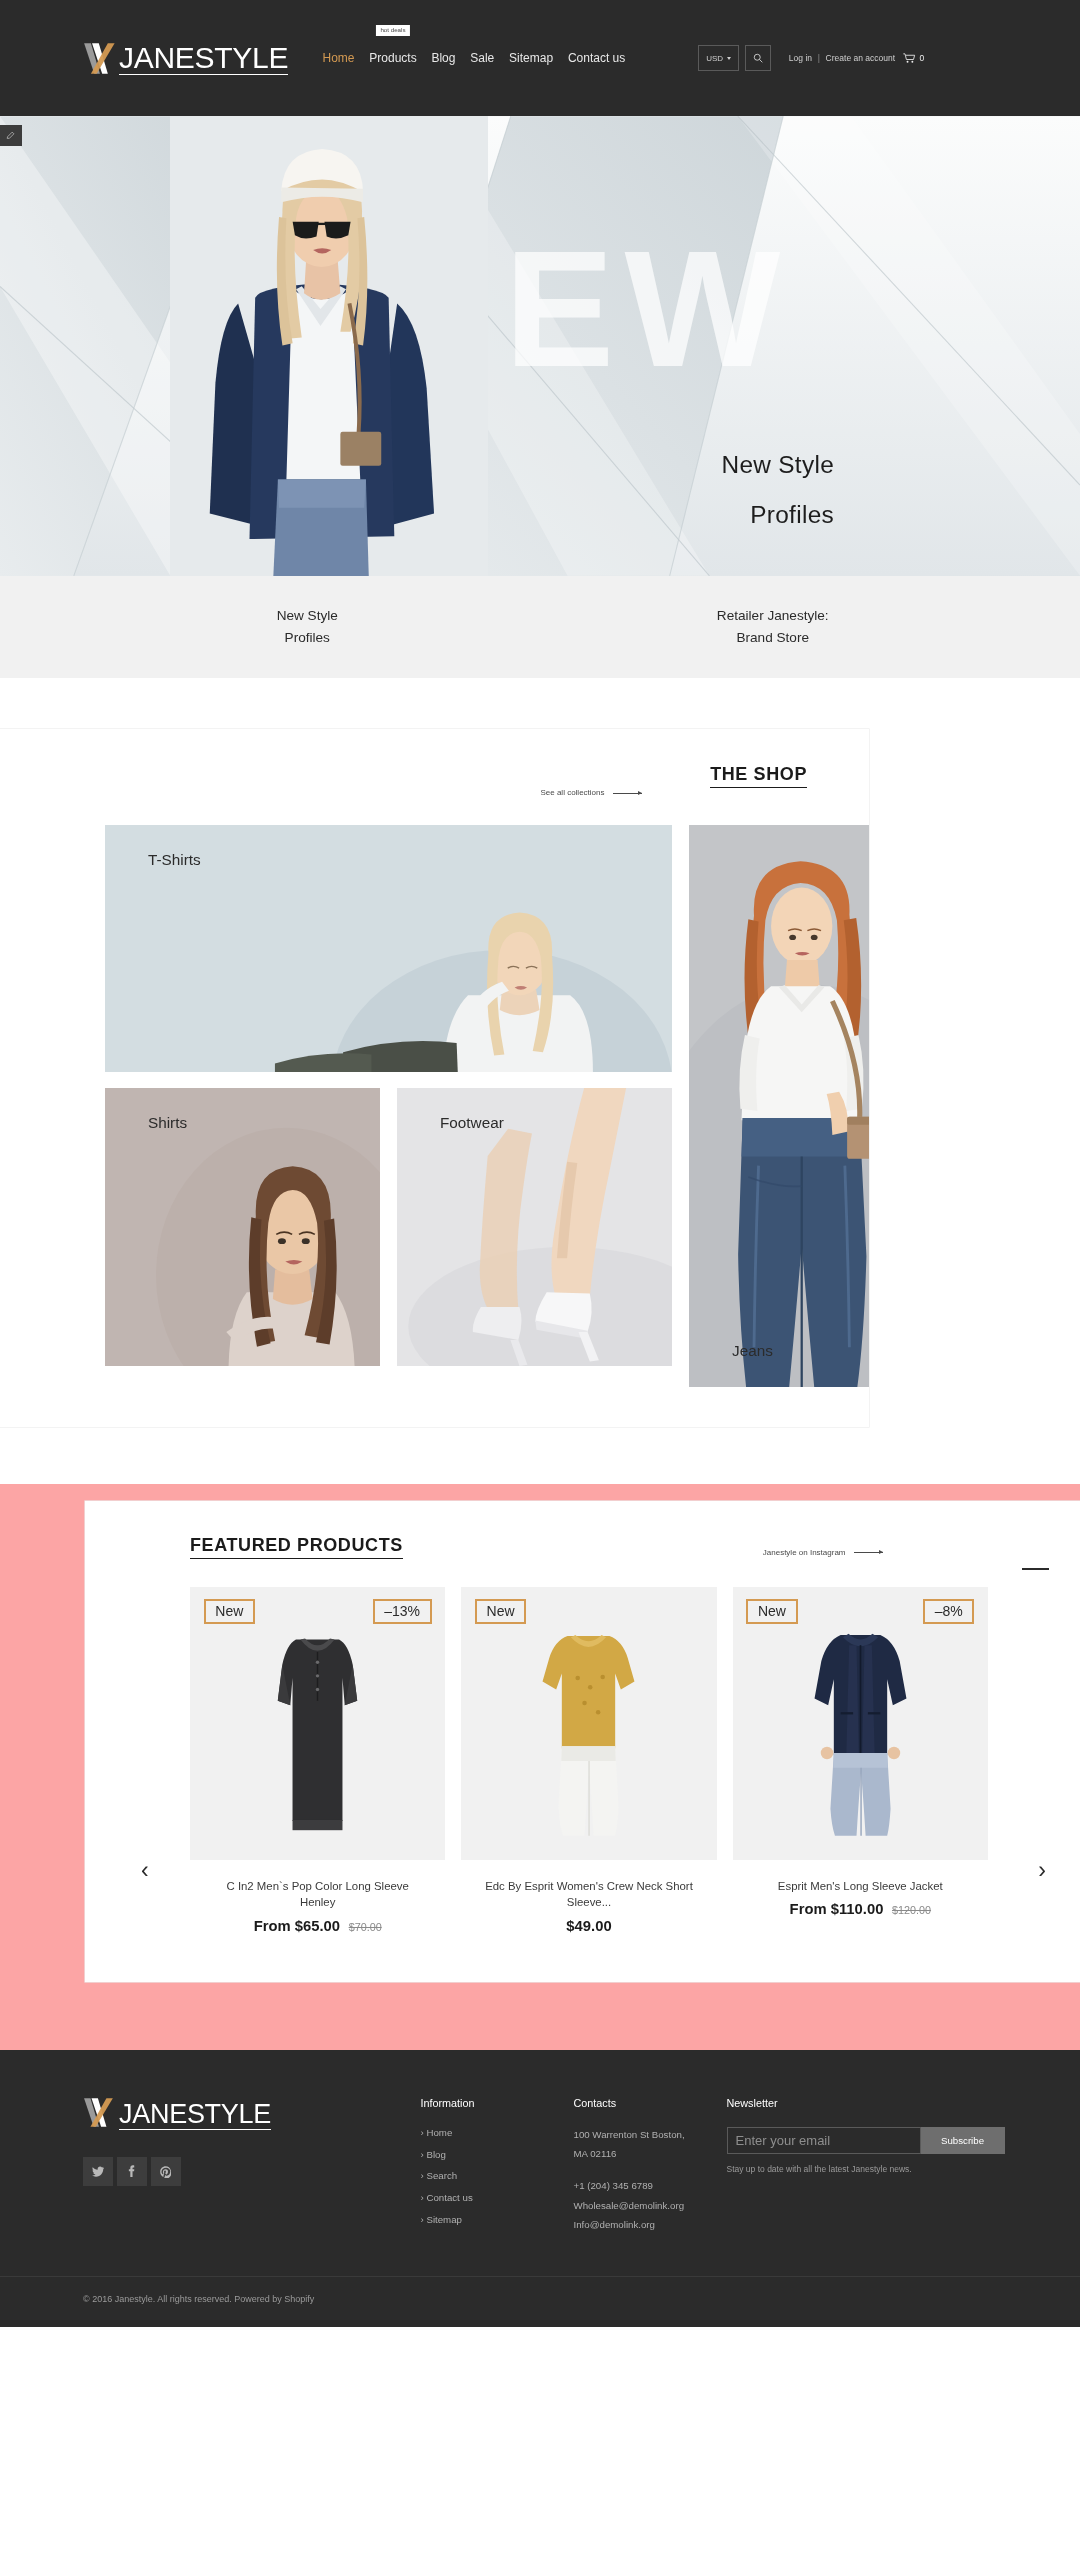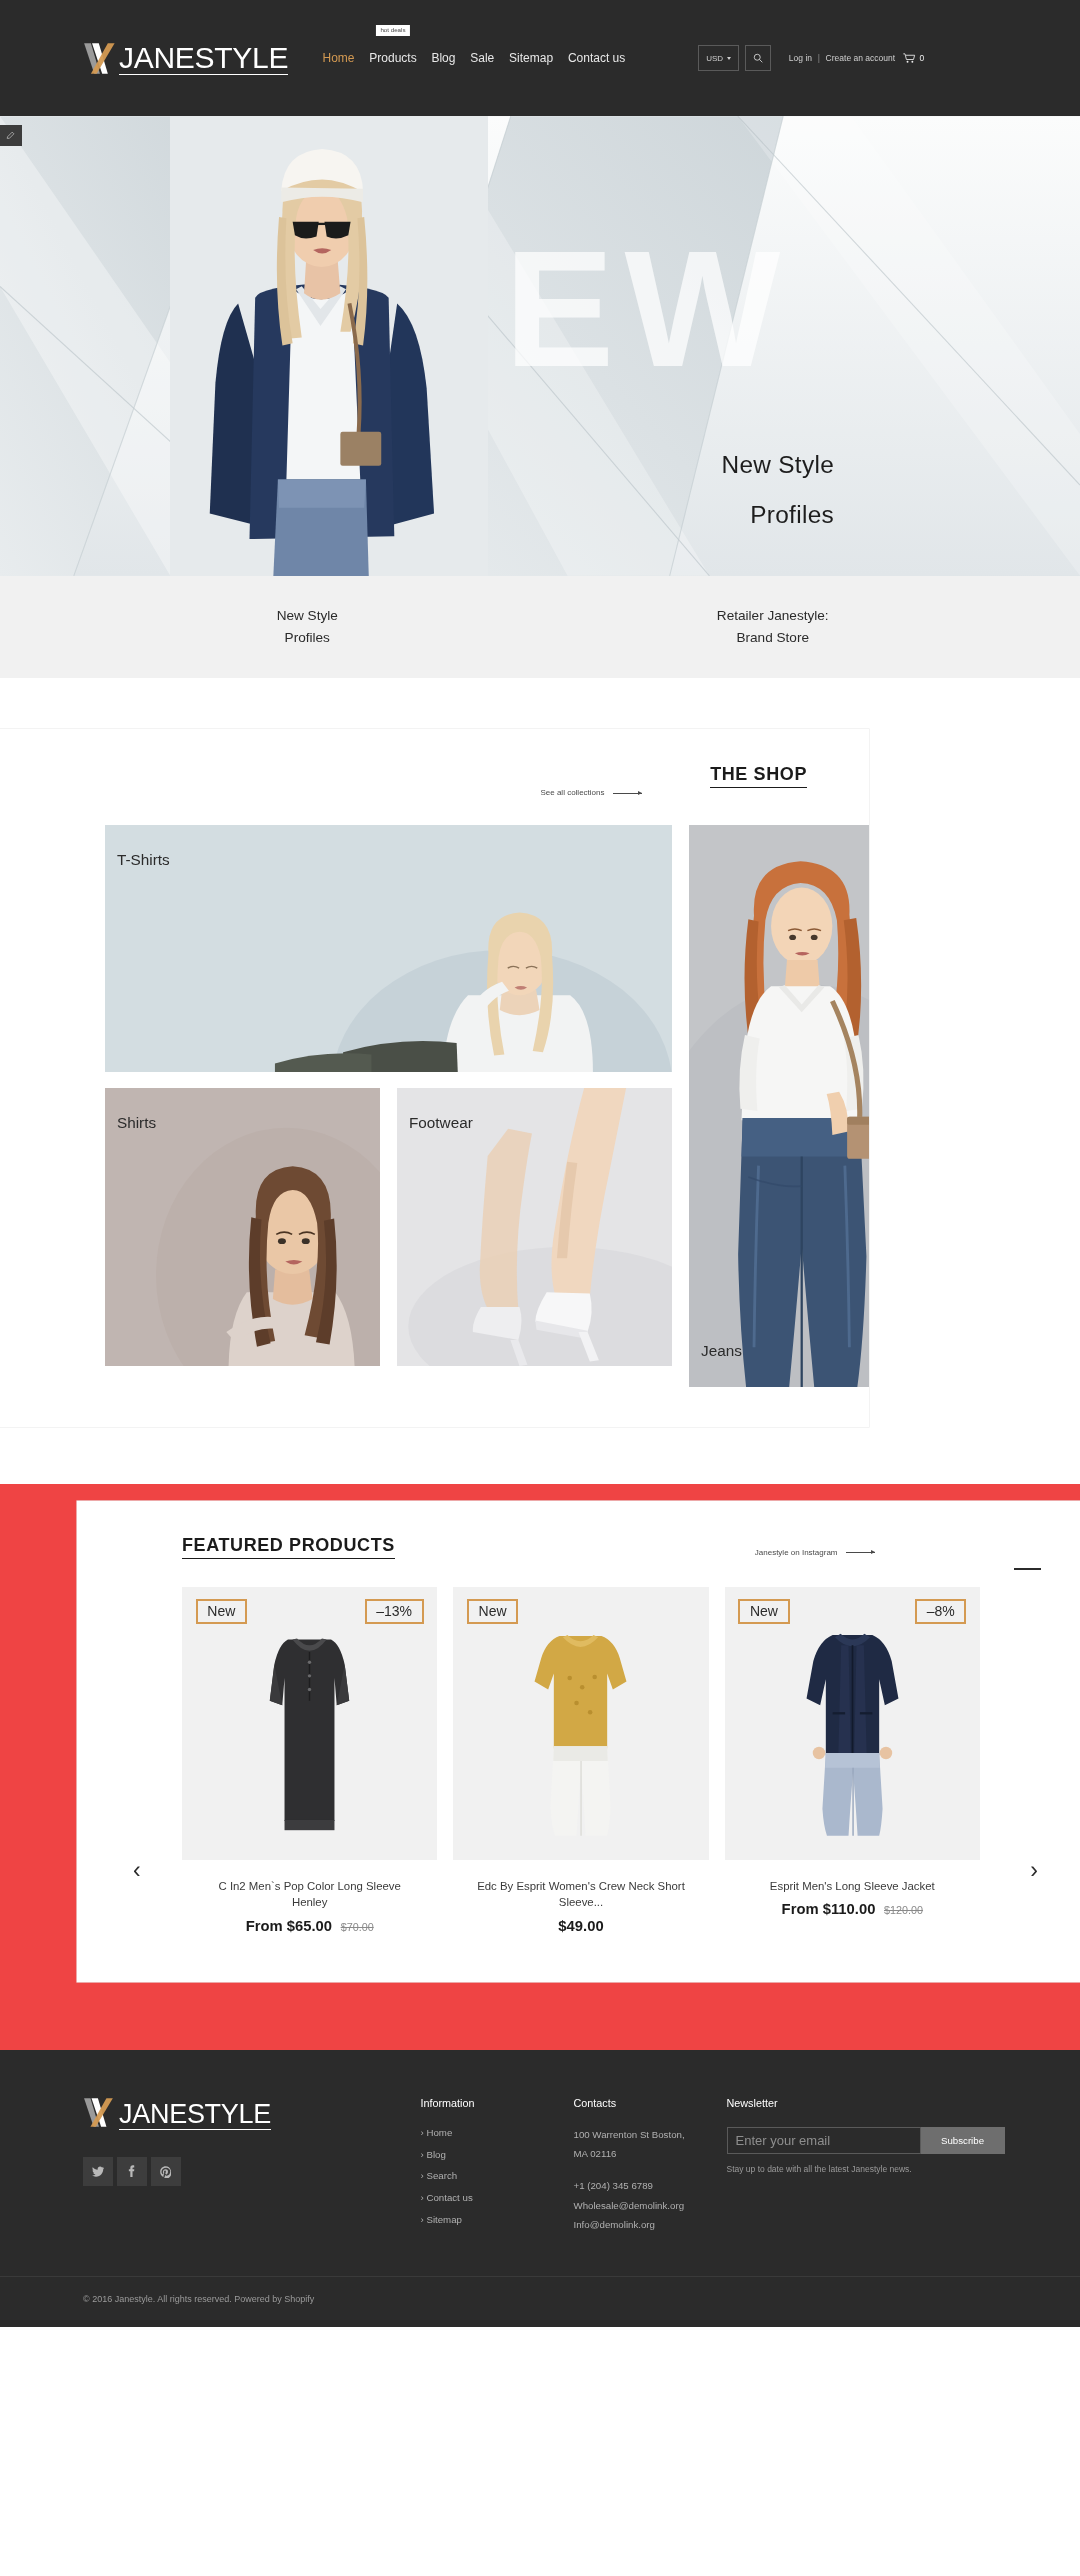--- a/index.html
+++ b/index.html
@@ -269,39 +269,39 @@
     display: flex;
     gap: 0;
   }
   .col-left { width: 568px; }
   .tile {
     position: relative;
     overflow: hidden;
   }
   .tile-label {
     position: absolute;
-    left: 12px; top: 26px;
+    left: 43px; top: 26px;
     font-size: 15.3px;
     color: #2b2b2b;
     z-index: 4;
   }
   .tile-label.bottom { top: auto; bottom: 27px; }
   .tile-tshirts { height: 247px; background: linear-gradient(160deg,#d6dfe3,#c9d5da 60%,#e3e9eb); }
   .tile-row { display: flex; gap: 17px; margin-top: 16px; }
   .tile-shirts { width: 275px; height: 278px; background: linear-gradient(150deg,#b9aeaa,#cdc3bf); }
   .tile-footwear { width: 275px; height: 278px; background: linear-gradient(150deg,#e6e6e8,#d7d7da); }
   .tile-jeans { width: 284px; height: 562px; margin-left: 17px; background: linear-gradient(160deg,#c8cacd,#b9bcc0); }
 
   
   .ph { position: absolute; inset: 0; }
 
   
   .featured-wrap {
-    background: #ef4444;
-    padding: 17px 4px 68px;
+    background: #fca5a5;
+    padding: 17px 12px 68px;
     position: relative;
   }
   .featured-card {
     width: 1008px;
     margin-left: 73px;
     background: #fff;
     box-shadow: 0 0 0 0.6px #ebebeb;
     padding: 34px 0 48px;
     position: relative;
   }

